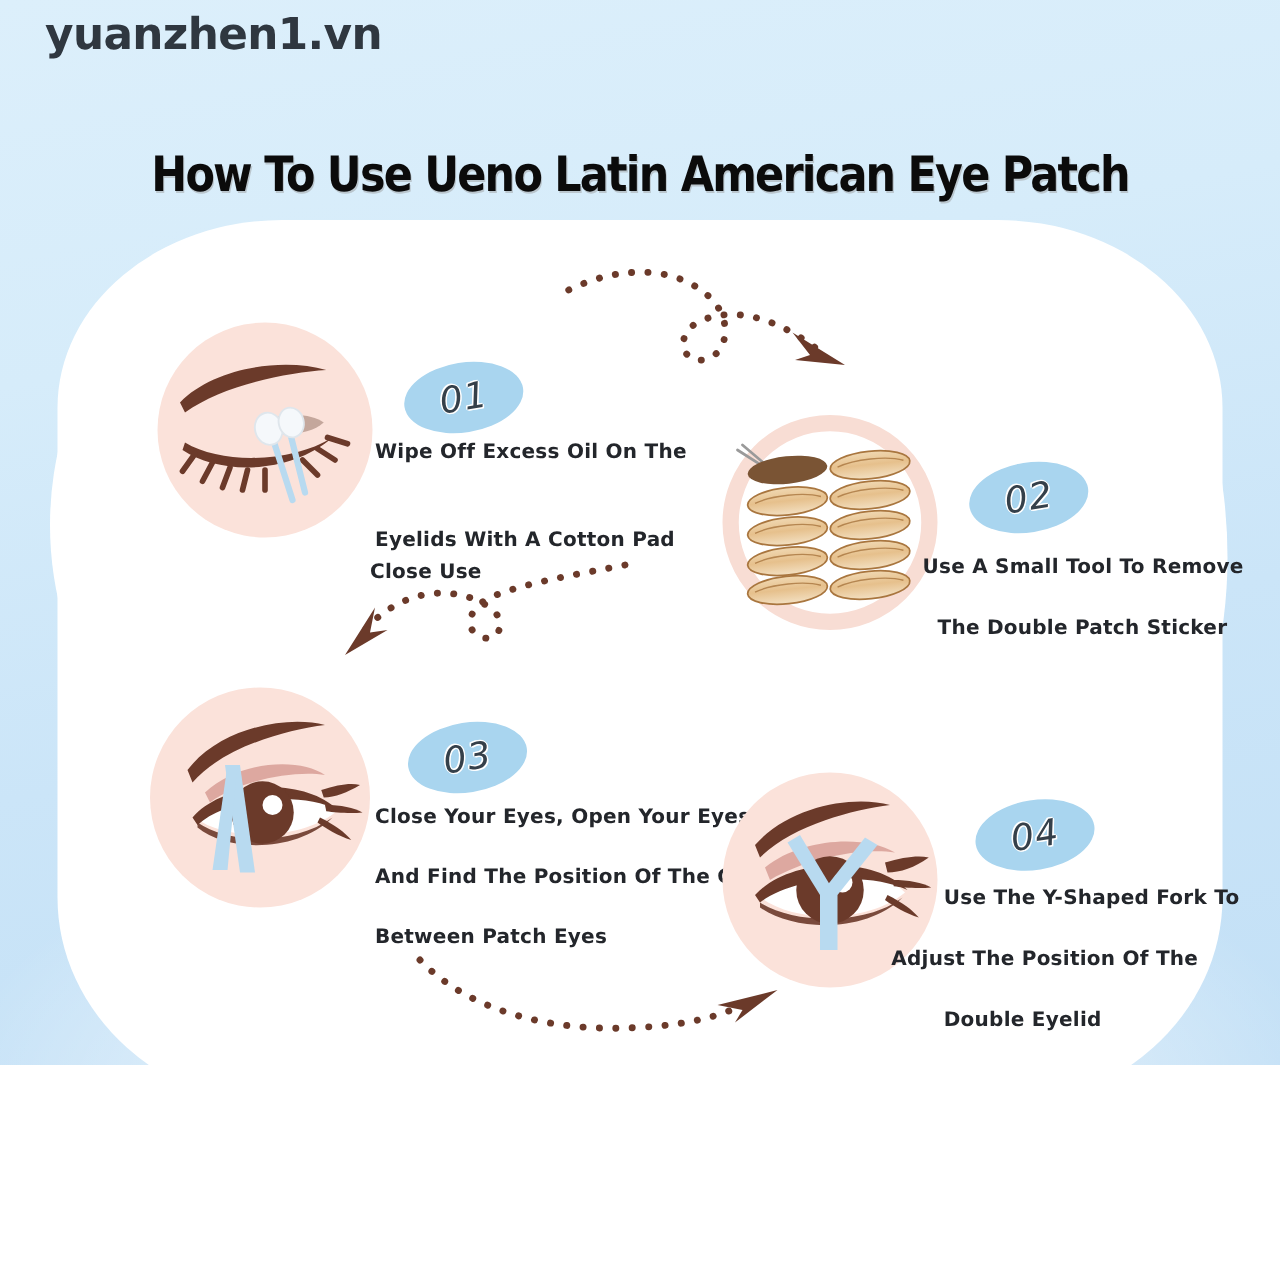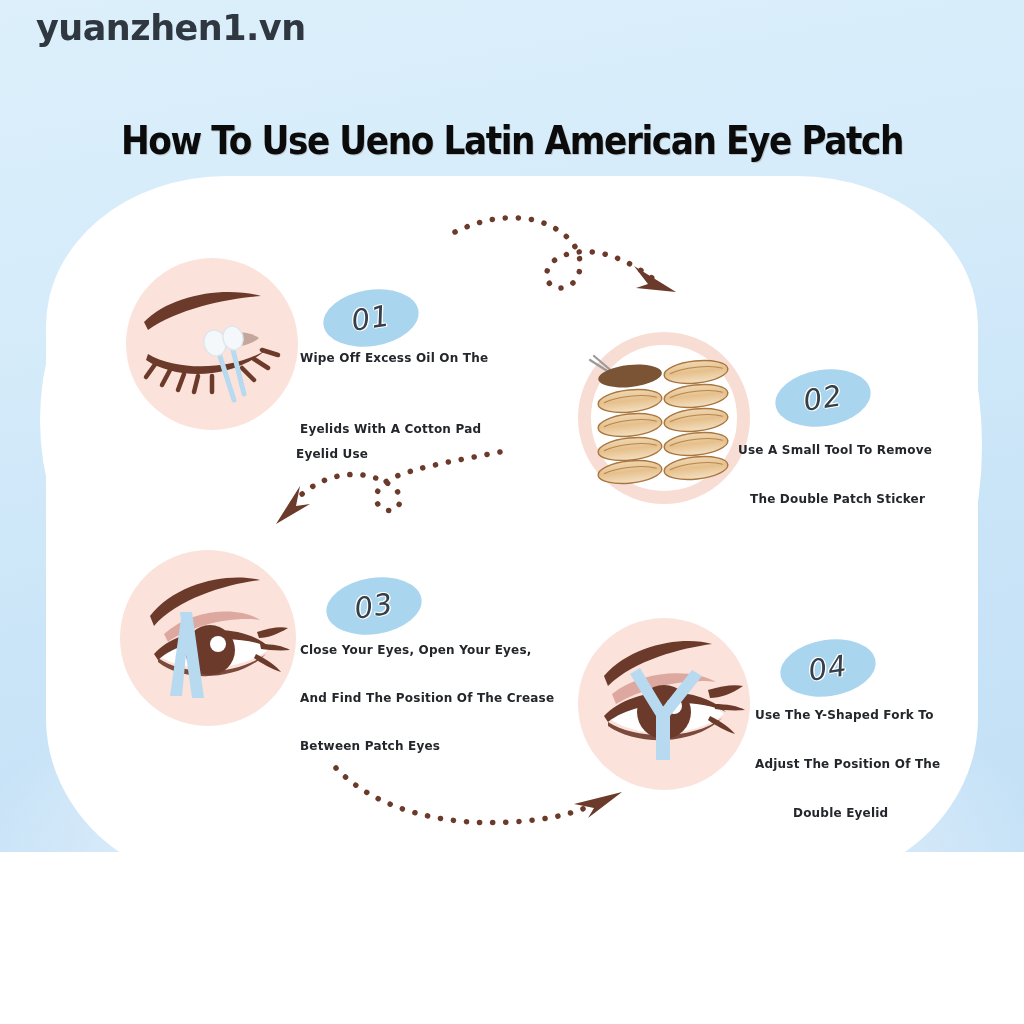--- a/index.html
+++ b/index.html
@@ -125,21 +125,21 @@
     letter-spacing: 1px;
     text-shadow:
       0 1px 0 #ffffff, 0 -1px 0 #ffffff,
       1px 0 0 #ffffff, -1px 0 0 #ffffff,
       1px 1px 0 #ffffff, -1px -1px 0 #ffffff;
   }
 
   .cap {
     position: absolute;
     font-family: "DejaVu Sans", sans-serif;
-    font-size: 12px;
+    font-size: 16px;
     font-weight: 600;
     color: #23262b;
     white-space: nowrap;
     letter-spacing: 0.2px;
   }
 
   
   #arrows {
     position: absolute;
     left: 0; top: 0;
@@ -197,21 +197,21 @@
       <ellipse cx="89" cy="85" rx="11" ry="13" fill="#f5f8fb" stroke="#dfe6ec" stroke-width="1.5" transform="rotate(-14 89 85)"></ellipse>
       <ellipse cx="107" cy="80" rx="10" ry="12" fill="#f5f8fb" stroke="#dfe6ec" stroke-width="1.5" transform="rotate(-14 107 80)"></ellipse>
     </svg>
 
     <div class="badge" style="left:323px; top:290px;">
       <span class="badge-num">01</span>
     </div>
 
     <div class="cap" style="left:300px; top:351px;">Wipe Off Excess Oil On The</div>
     <div class="cap" style="left:300px; top:398px;margin-top:24px;">Eyelids With A Cotton Pad</div>
-    <div class="cap" style="left:296px; top:447px;">Eyelid Use</div>
+    <div class="cap" style="left:296px; top:447px;">Close Use</div>
   </div>
 
   <div class="step">
     <div class="circle ring" style="left:578px; top:332px; width:172px; height:172px;"></div>
 
     <svg style="position:absolute; left:578px; top:332px;" width="172" height="172" viewBox="0 0 172 172">
       <defs>
         <linearGradient id="stk" x1="0" y1="0" x2="0" y2="1">
           <stop offset="0%" stop-color="#f0d8b2"></stop>
           <stop offset="48%" stop-color="#e6c08c"></stop>
@@ -330,22 +330,22 @@
         <path d="M114 52 L124 58 L92 98 L84 90 Z"></path>
         <path d="M78 90 L92 90 L92 142 L78 142 Z"></path>
       </g>
     </svg>
 
     <div class="badge" style="left:780px; top:640px;">
       <span class="badge-num">04</span>
     </div>
 
     <div class="cap" style="left:755px; top:708px;">Use The Y-Shaped Fork To</div>
-    <div class="cap" style="left:755px; top:757px;text-align:center;">Adjust The Position Of The</div>
-    <div class="cap" style="left:755px; top:806px;margin-left:38px;">Double Eyelid</div>
+    <div class="cap" style="left:713px; top:757px;text-align:center;">Adjust The Position Of The</div>
+    <div class="cap" style="left:755px; top:806px;">Double Eyelid</div>
   </div>
 
   <svg id="arrows" viewBox="0 0 1024 1024">
 
     <g>
       <path class="dotline" d="M455 232 C500 210 545 214 570 240 C588 260 580 286 562 288 C545 290 540 268 558 258 C585 244 620 254 652 278"></path>
       <path class="arrowhead" d="M676 292 L634 266 L648 284 L636 288 Z"></path>
     </g>
 
     <g>

